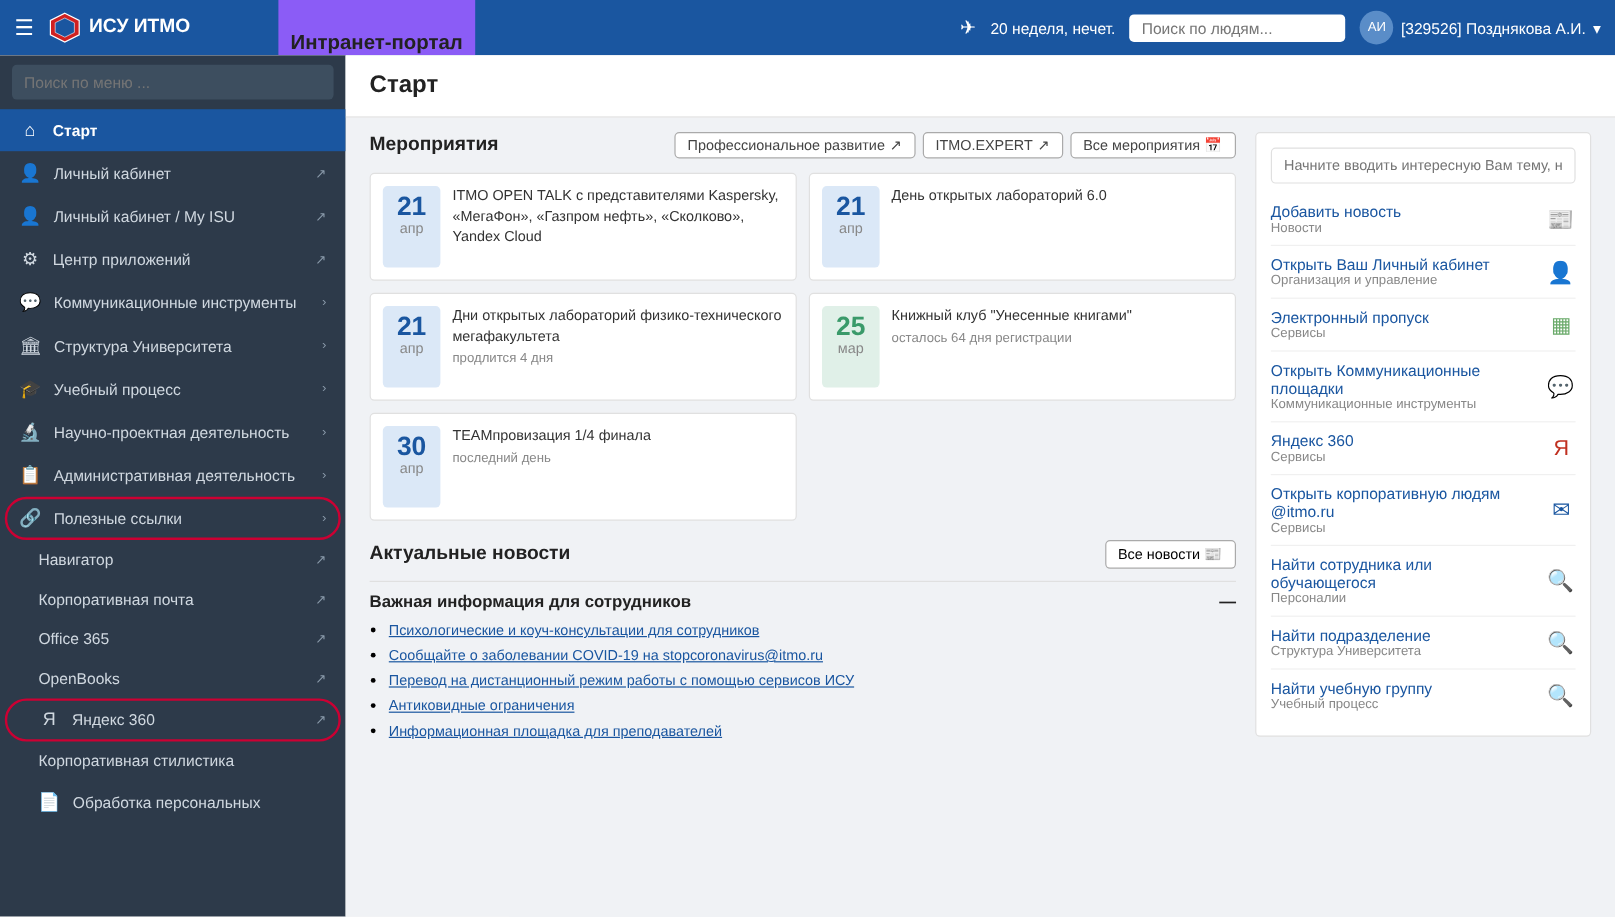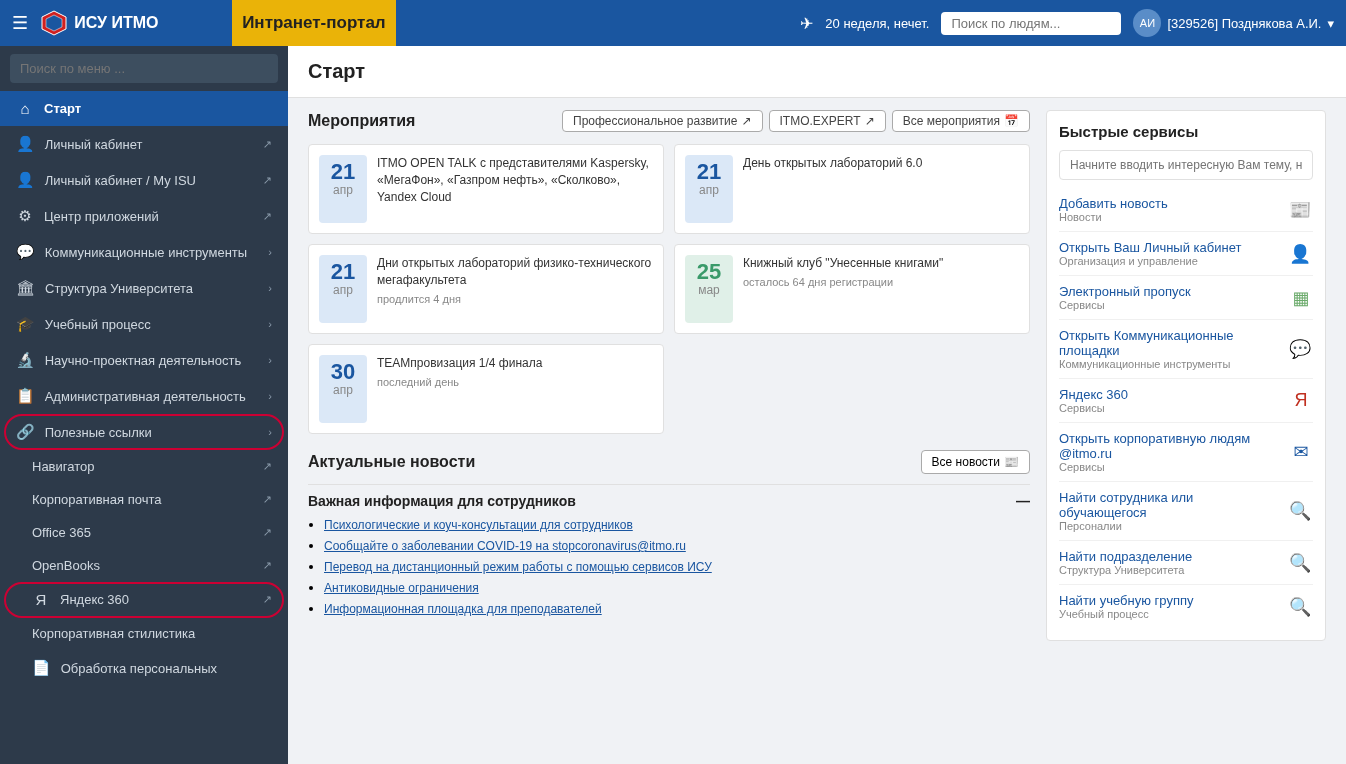--- a/index.html
+++ b/index.html
@@ -6,21 +6,21 @@
     body { font-family: Arial, sans-serif; font-size: 13px; display: flex; flex-direction: column; height: 764px; overflow: hidden; background: #f5f5f5; }
 
     
     .topbar {
       display: flex; align-items: center; background: #1a56a0; color: white;
       height: 46px; padding: 0 12px; flex-shrink: 0; gap: 12px;
     }
     .topbar-menu-icon { font-size: 18px; cursor: pointer; color: white; }
     .topbar-logo { display: flex; align-items: center; gap: 6px; font-weight: bold; font-size: 16px; color: white; min-width: 180px; }
     .logo-shield { width: 28px; height: 28px; }
-    .topbar-title { font-size: 17px; font-weight: bold; color: #222; background: #eab308; padding: 0 10px; height: 100%; display: flex; align-items: center; flex: 0 0 auto; }
+    .topbar-title { font-size: 17px; font-weight: bold; color: #222; background: #8b5cf6; padding: 0 10px; height: 100%; display: flex; align-items: flex-end; flex: 0 0 auto; }
     .topbar-spacer { flex: 1; }
     .topbar-week { color: white; font-size: 13px; }
     .topbar-search { background: white; border: none; border-radius: 4px; padding: 4px 10px; width: 180px; font-size: 13px; }
     .topbar-user { display: flex; align-items: center; gap: 6px; color: white; cursor: pointer; }
     .topbar-avatar { width: 28px; height: 28px; border-radius: 50%; background: #5a8dc8; display: flex; align-items: center; justify-content: center; font-size: 11px; color: white; }
 
     
     .main-layout { display: flex; flex: 1; overflow: hidden; }
 
     
@@ -311,21 +311,20 @@
                     <li><a href="#">Информационная площадка для преподавателей</a></li>
                   </ul>
                 </div>
               </div>
           </div>
 
         </div>
 
         <div class="content-right">
           <div class="quick-services">
-            <div class="quick-title">Быстрые сервисы</div>
             <input class="quick-search" placeholder="Начните вводить интересную Вам тему, напри" style="">
             <div id="quick-items">
 
             <div class="quick-item">
                   <div class="quick-item-text">
                     <div class="quick-item-name">Добавить новость</div>
                     <div class="quick-item-cat">Новости</div>
                   </div>
                   <span class="quick-item-icon green">📰</span>
                 </div>

